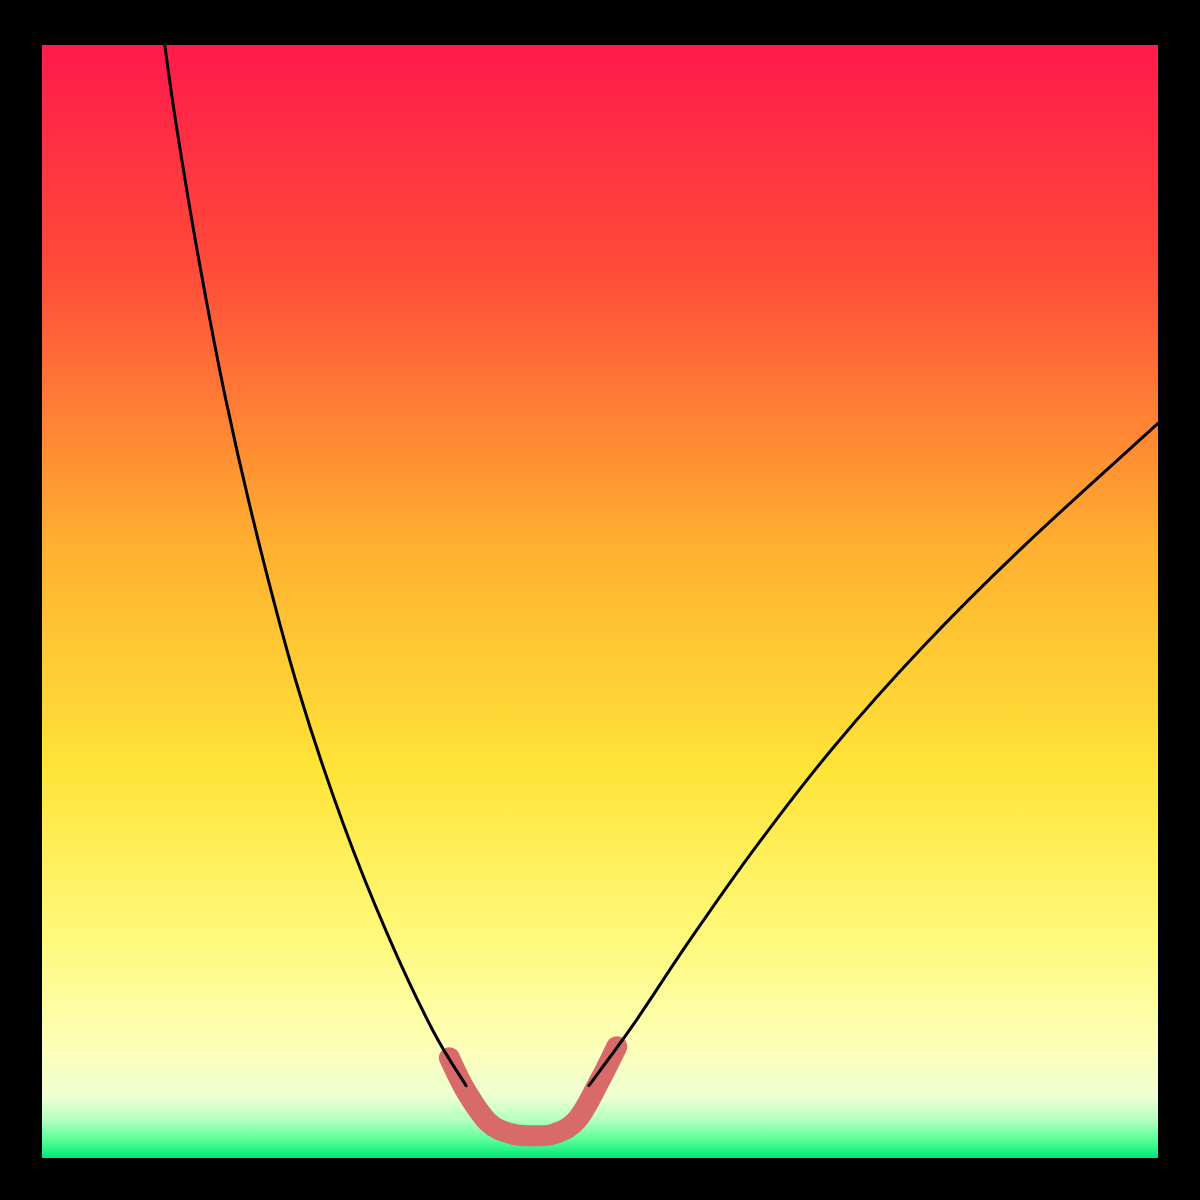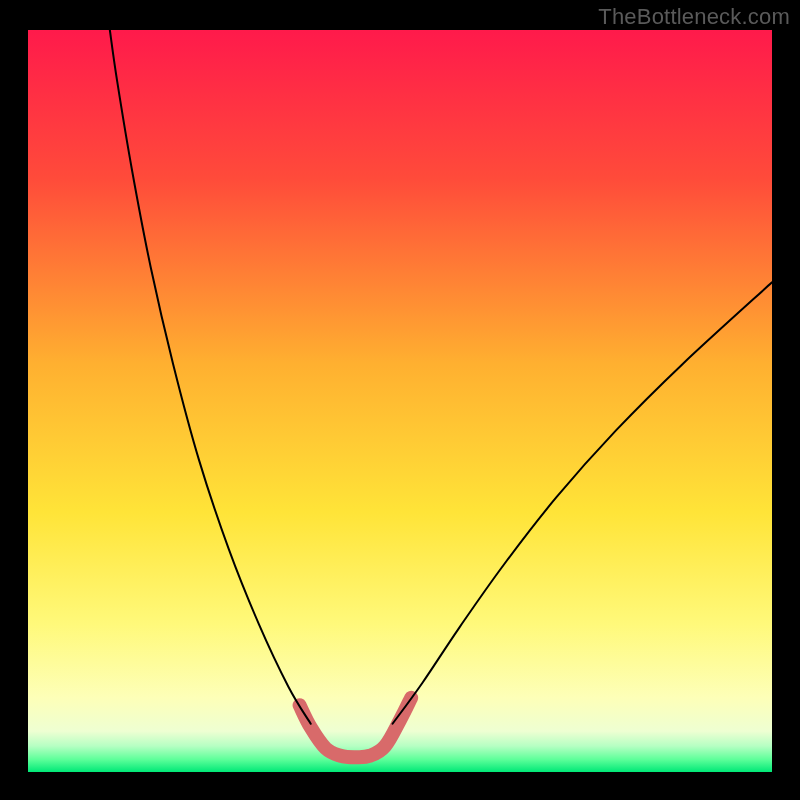--- a/index.html
+++ b/index.html
@@ -31,21 +31,20 @@
   svg {
     position: absolute;
     top: 0;
     left: 0;
   }
 </style>
 </head>
 <body>
 
 <div class="frame">
-  <div class="watermark">TheBottleneck.com</div>
 
   <svg id="chart-svg" width="800" height="800" viewBox="0 0 800 800">
     <defs>
       <linearGradient id="bg-grad" x1="0" y1="0" x2="0" y2="1">
           <stop offset="0%" stop-color="#ff1a4b"></stop>
           <stop offset="20%" stop-color="#ff4b3a"></stop>
           <stop offset="45%" stop-color="#ffb030"></stop>
           <stop offset="65%" stop-color="#ffe438"></stop>
           <stop offset="80%" stop-color="#fff97a"></stop>
           <stop offset="90%" stop-color="#fdffb8"></stop>

